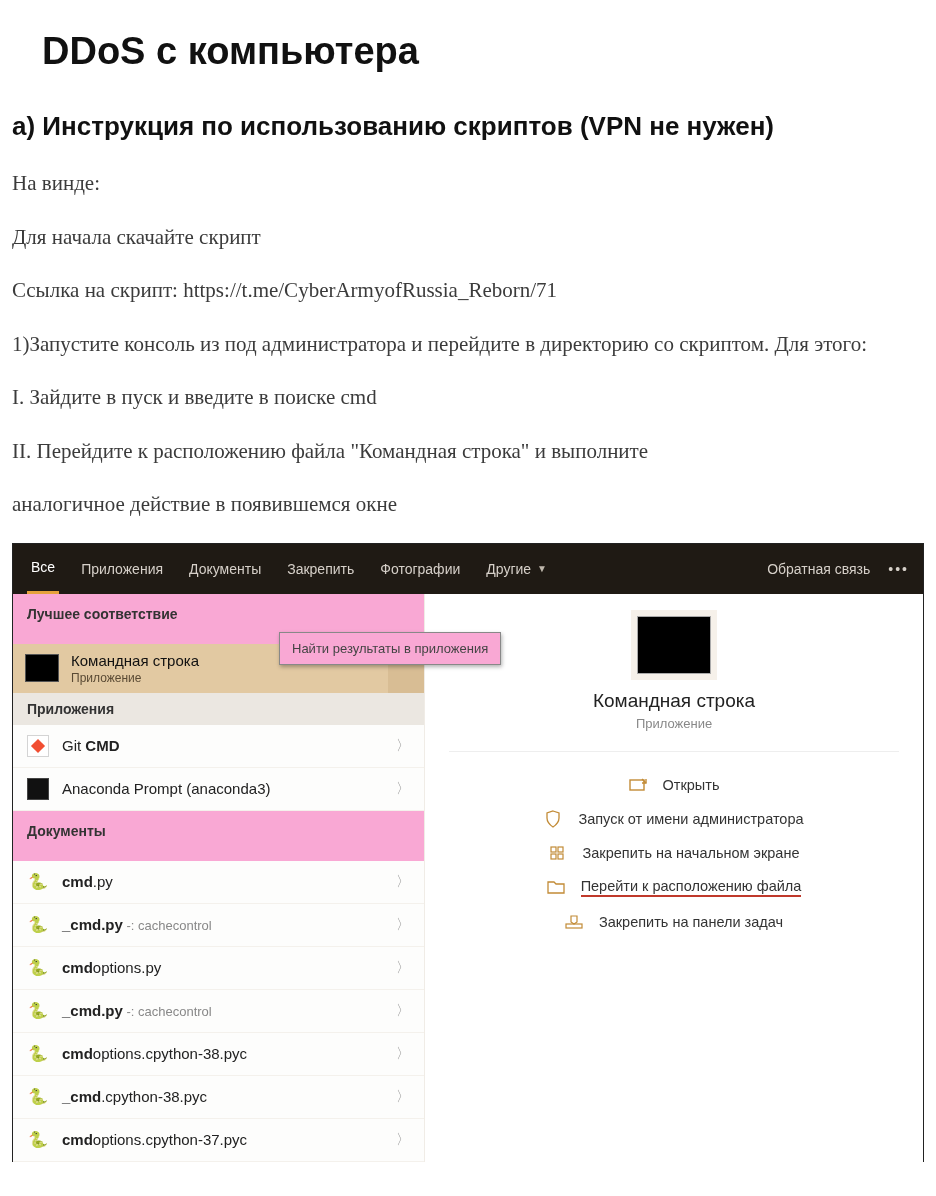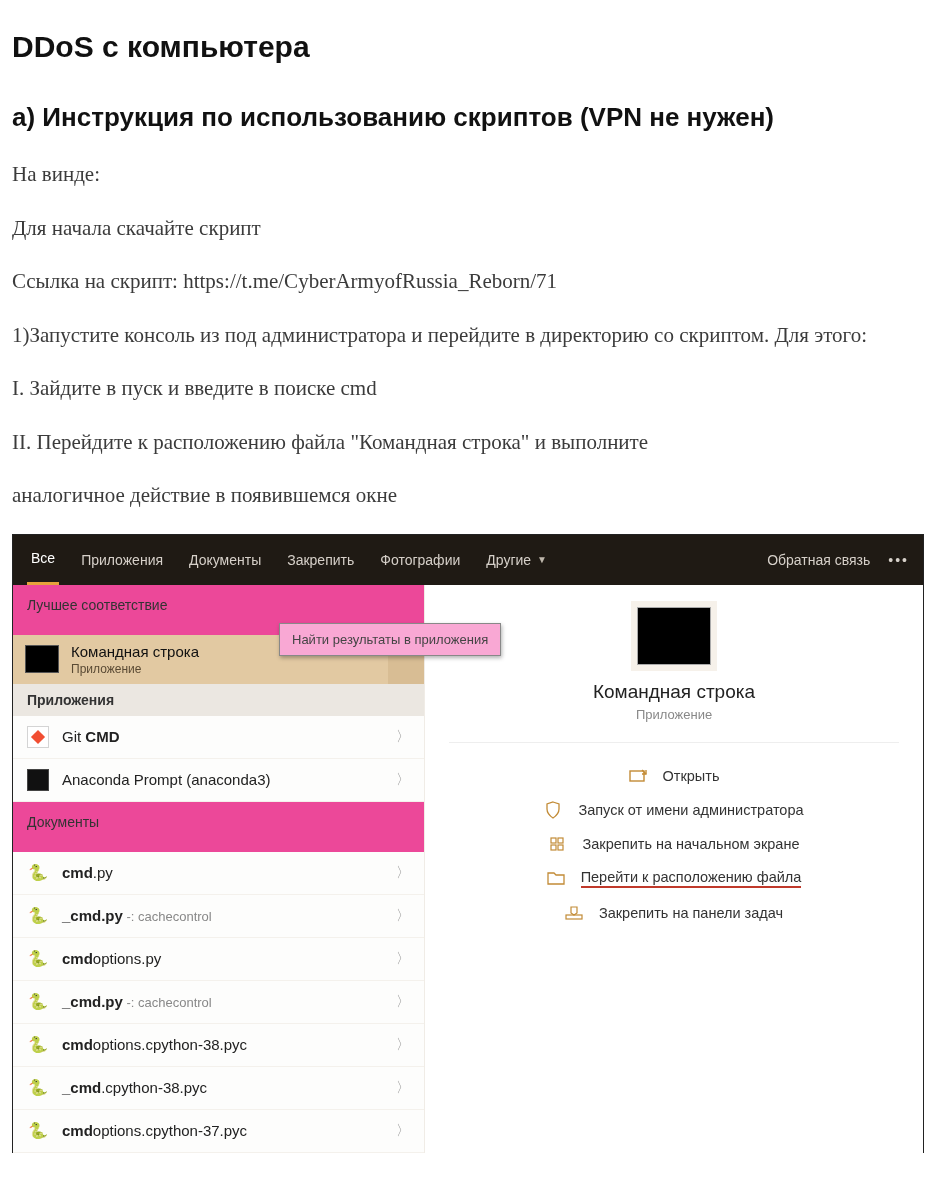--- a/index.html
+++ b/index.html
@@ -5,24 +5,25 @@
   * { box-sizing: border-box; margin: 0; padding: 0; }
   body {
     font-family: Georgia, 'Times New Roman', serif;
     color: #1a1a1a;
     background: #fff;
     width: 936px;
     padding: 30px 12px 0 12px;
   }
   h1[data-name="page-title"] {
     font-family: -apple-system, BlinkMacSystemFont, "Segoe UI", Arial, sans-serif;
-    font-size: 30px;
+    font-size: 38px;
     font-weight: 700;
     color: #111;
     margin-bottom: 38px;
+    margin-left: 30px;
   }
   h2[data-name="section-heading"] {
     font-family: -apple-system, BlinkMacSystemFont, "Segoe UI", Arial, sans-serif;
     font-size: 26px;
     font-weight: 700;
     color: #111;
     margin-bottom: 26px;
   }
   .para {
     font-size: 21px;
@@ -84,24 +85,24 @@
     display: flex;
     align-items: flex-start;
   }
   .win-left {
     width: 412px;
     background: #fdfdfc;
     border-right: 1px solid #f0ece6;
   }
   .section-label {
     font-size: 14px;
-    font-weight: 400;
+    font-weight: 700;
     padding: 12px 14px 22px;
     color: #333;
-    background: #ec4899;
+    background: #f9a8d4;
   }
   .best-match {
     background: #e2c9a2;
     display: flex;
     align-items: center;
     padding: 8px 12px;
     gap: 12px;
     position: relative;
   }
   .cmd-thumb {

